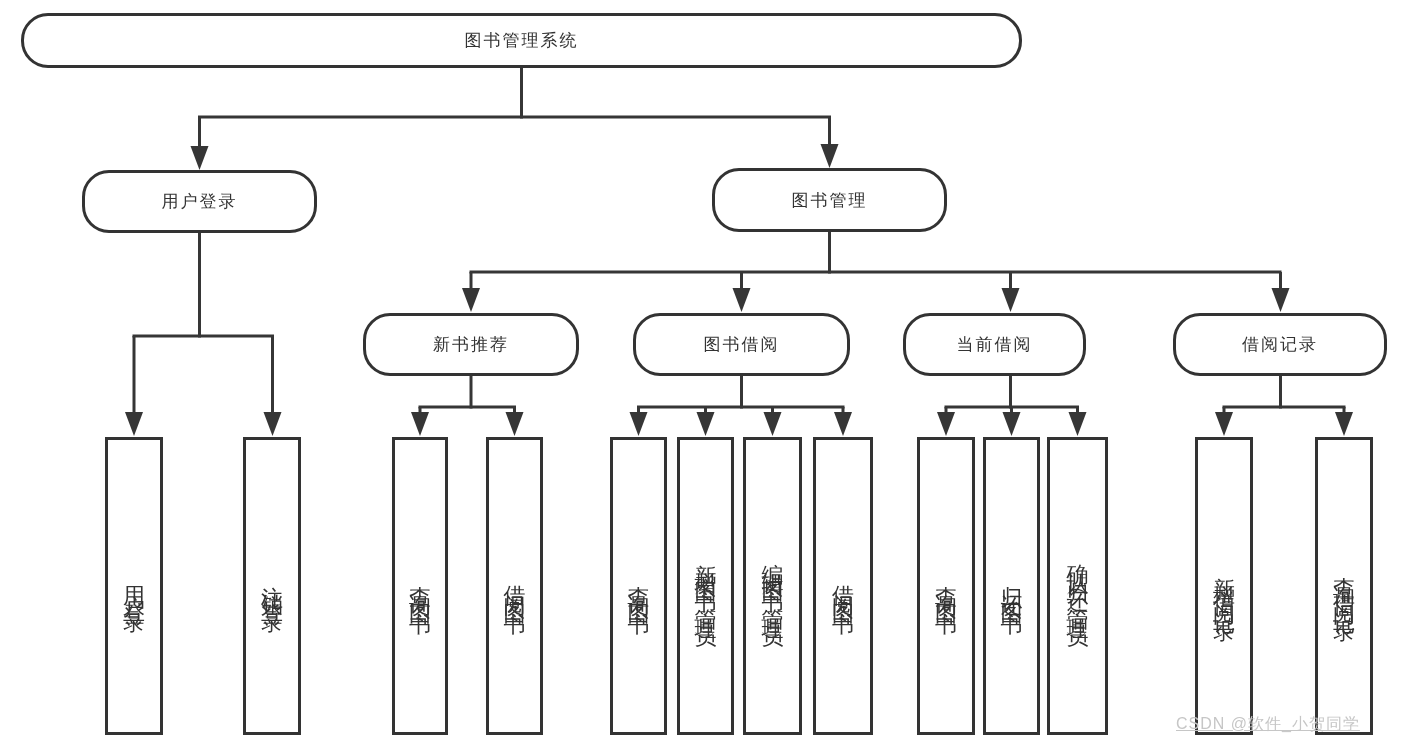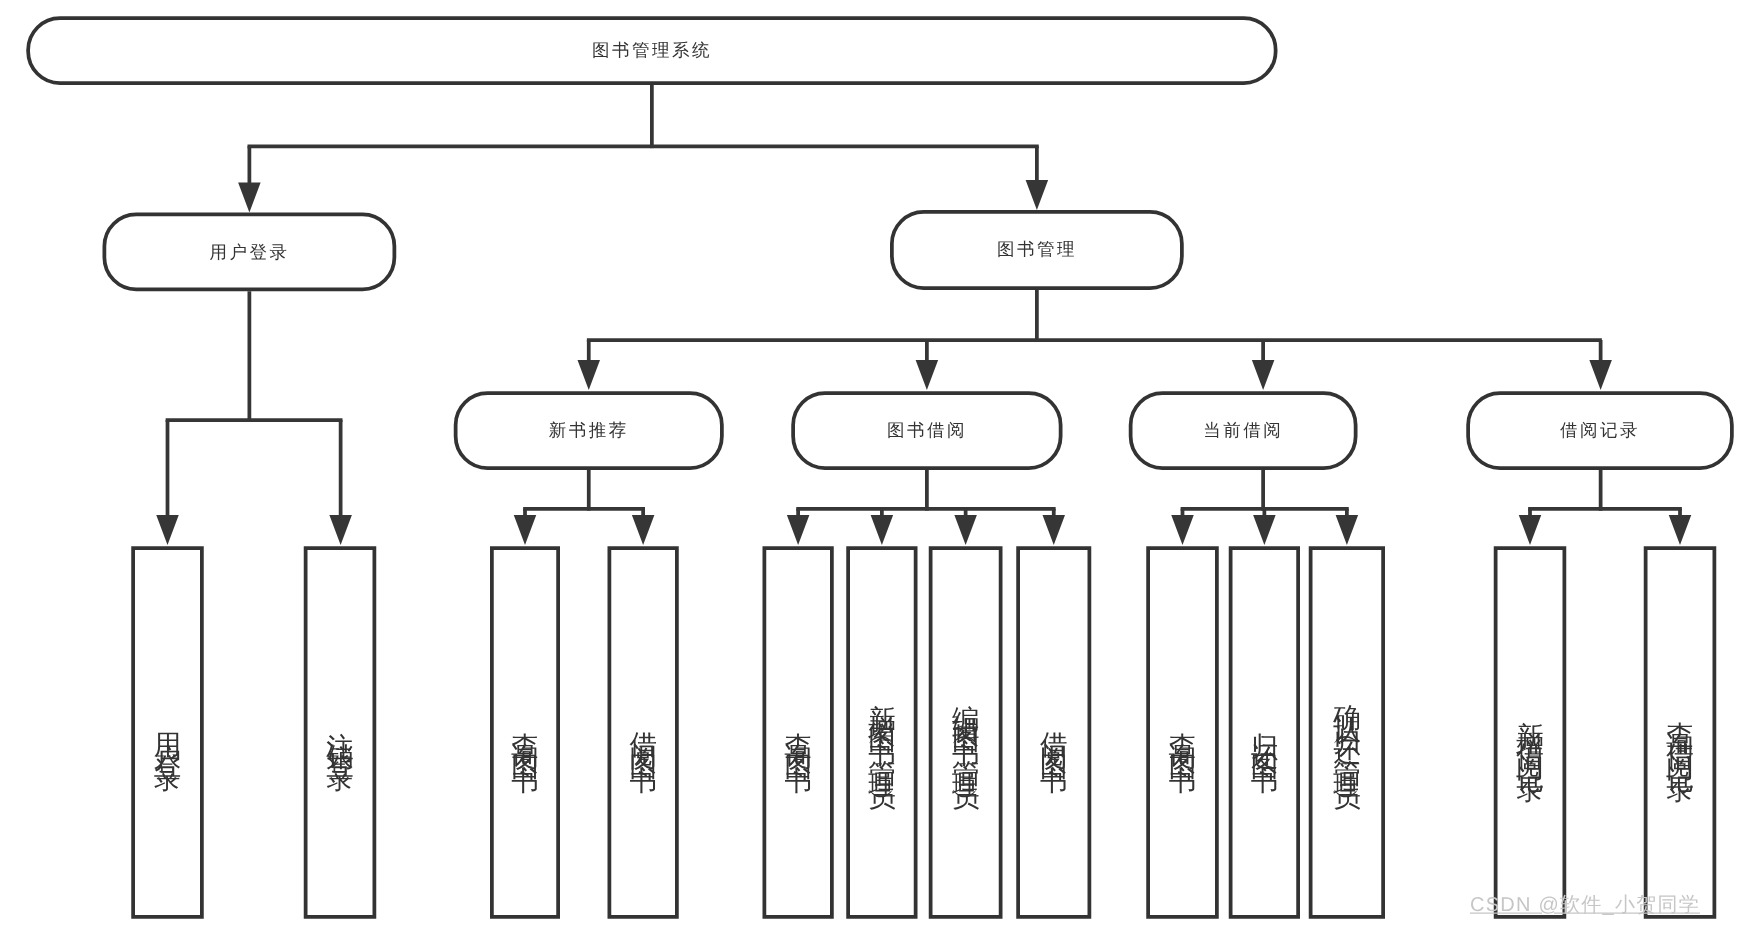--- a/index.html
+++ b/index.html
@@ -29,21 +29,21 @@
     position: absolute;
     box-sizing: border-box;
     border: 3px solid #333333;
     background: #ffffff;
     display: flex;
     align-items: center;
     justify-content: center;
     color: #333333;
   }
   .node-h {
-    font-size: 14px;
+    font-size: 17px;
     letter-spacing: 2px;
     white-space: nowrap;
     border-radius: 27px;
   }
   .node-v {
     font-size: 22px;
   }
   .vlabel {
     writing-mode: vertical-rl;
     text-orientation: mixed;

